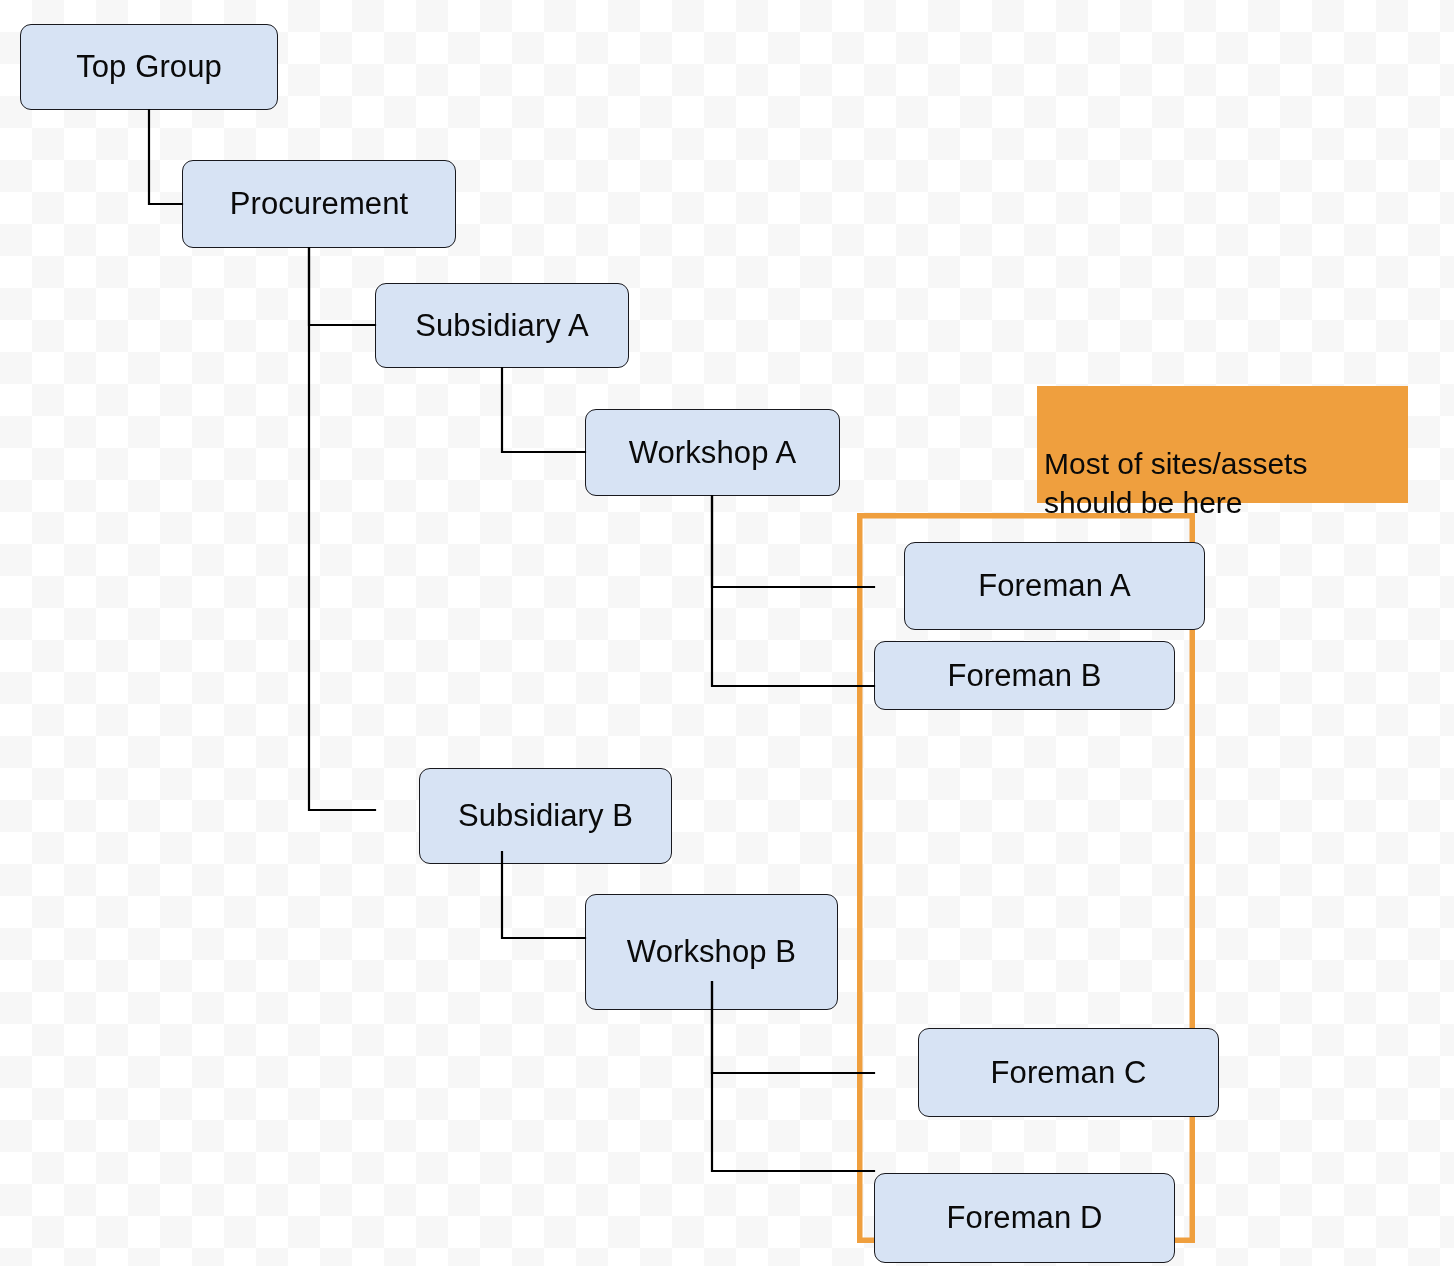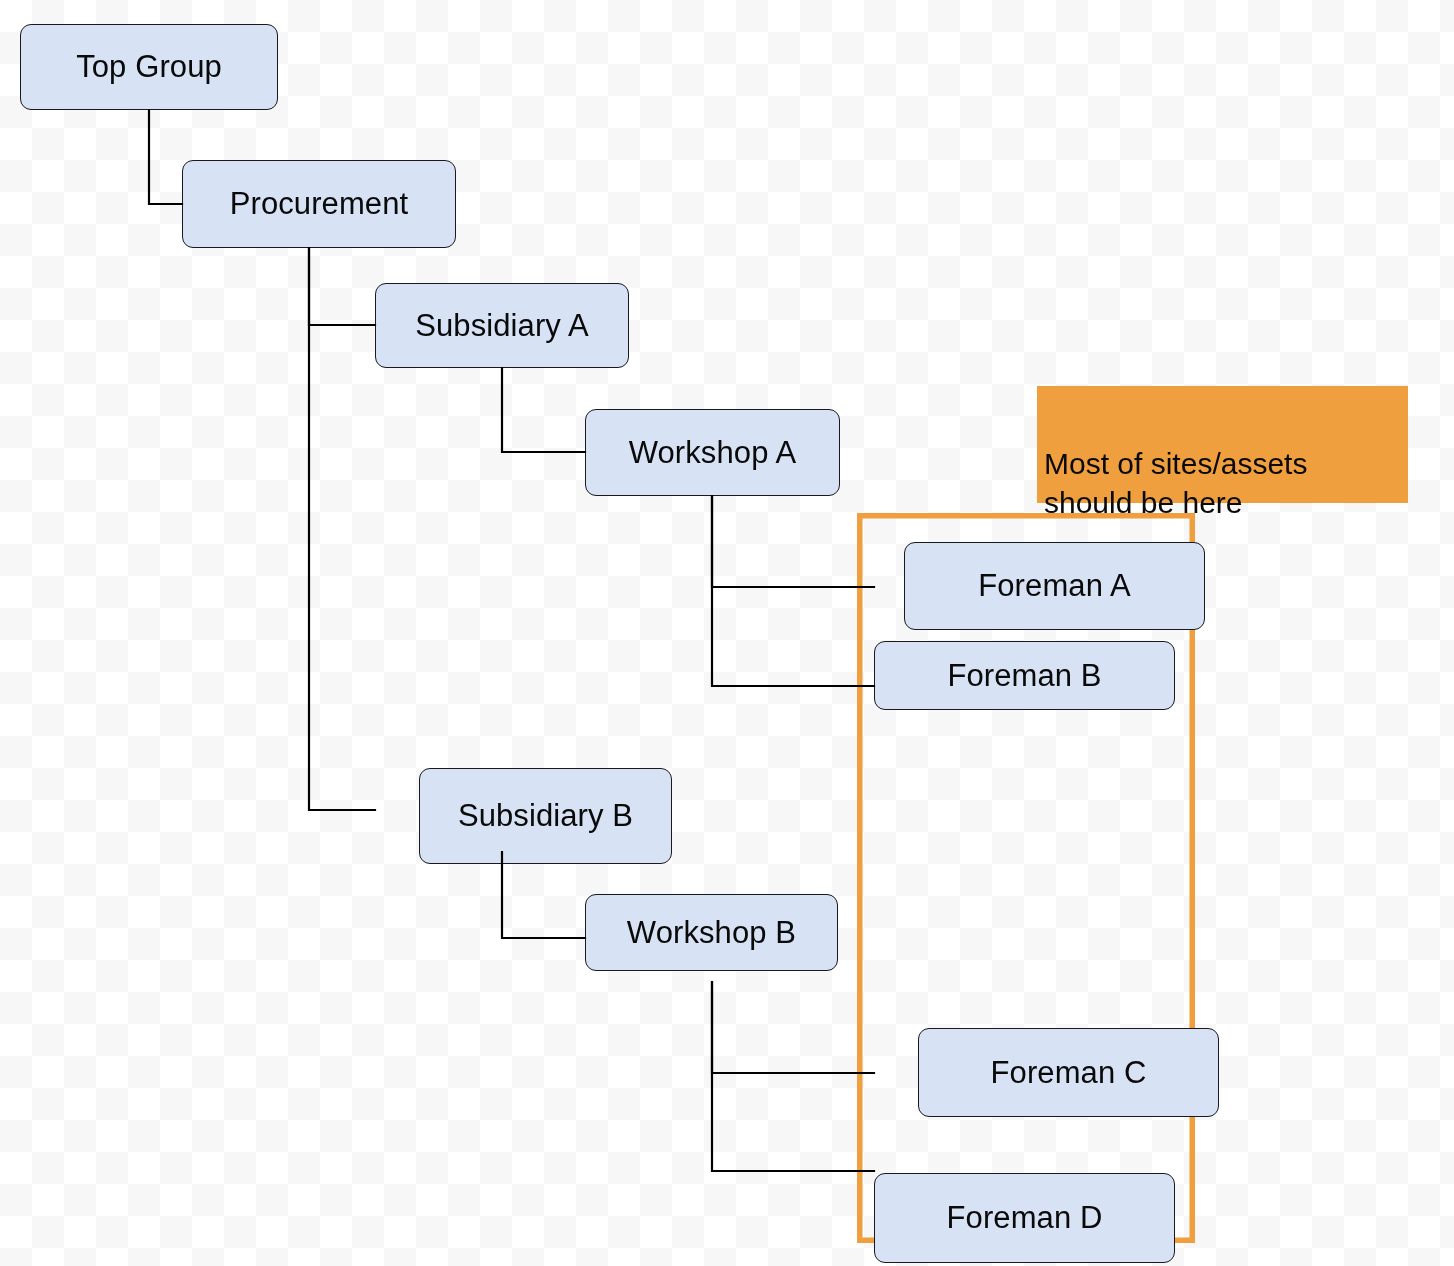--- a/index.html
+++ b/index.html
@@ -112,21 +112,21 @@
   </div>
 
   <div class="node" style="left:874px; top:641px; width:301px; height:69px;">
     <span>Foreman B</span>
   </div>
 
   <div class="node" style="left:375px; top:768px; width:253px; height:96px;margin-left:44px;">
     <span>Subsidiary B</span>
   </div>
 
-  <div class="node" style="left:585px; top:894px; width:253px; height:77px;">
+  <div class="node" style="left:585px; top:894px; width:253px; height:116px;">
     <span>Workshop B</span>
   </div>
 
   <div class="node" style="left:874px; top:1028px; width:301px; height:89px;margin-left:44px;">
     <span>Foreman C</span>
   </div>
 
   <div class="node" style="left:874px; top:1125px; width:301px; height:90px;margin-top:48px;">
     <span>Foreman D</span>
   </div>

